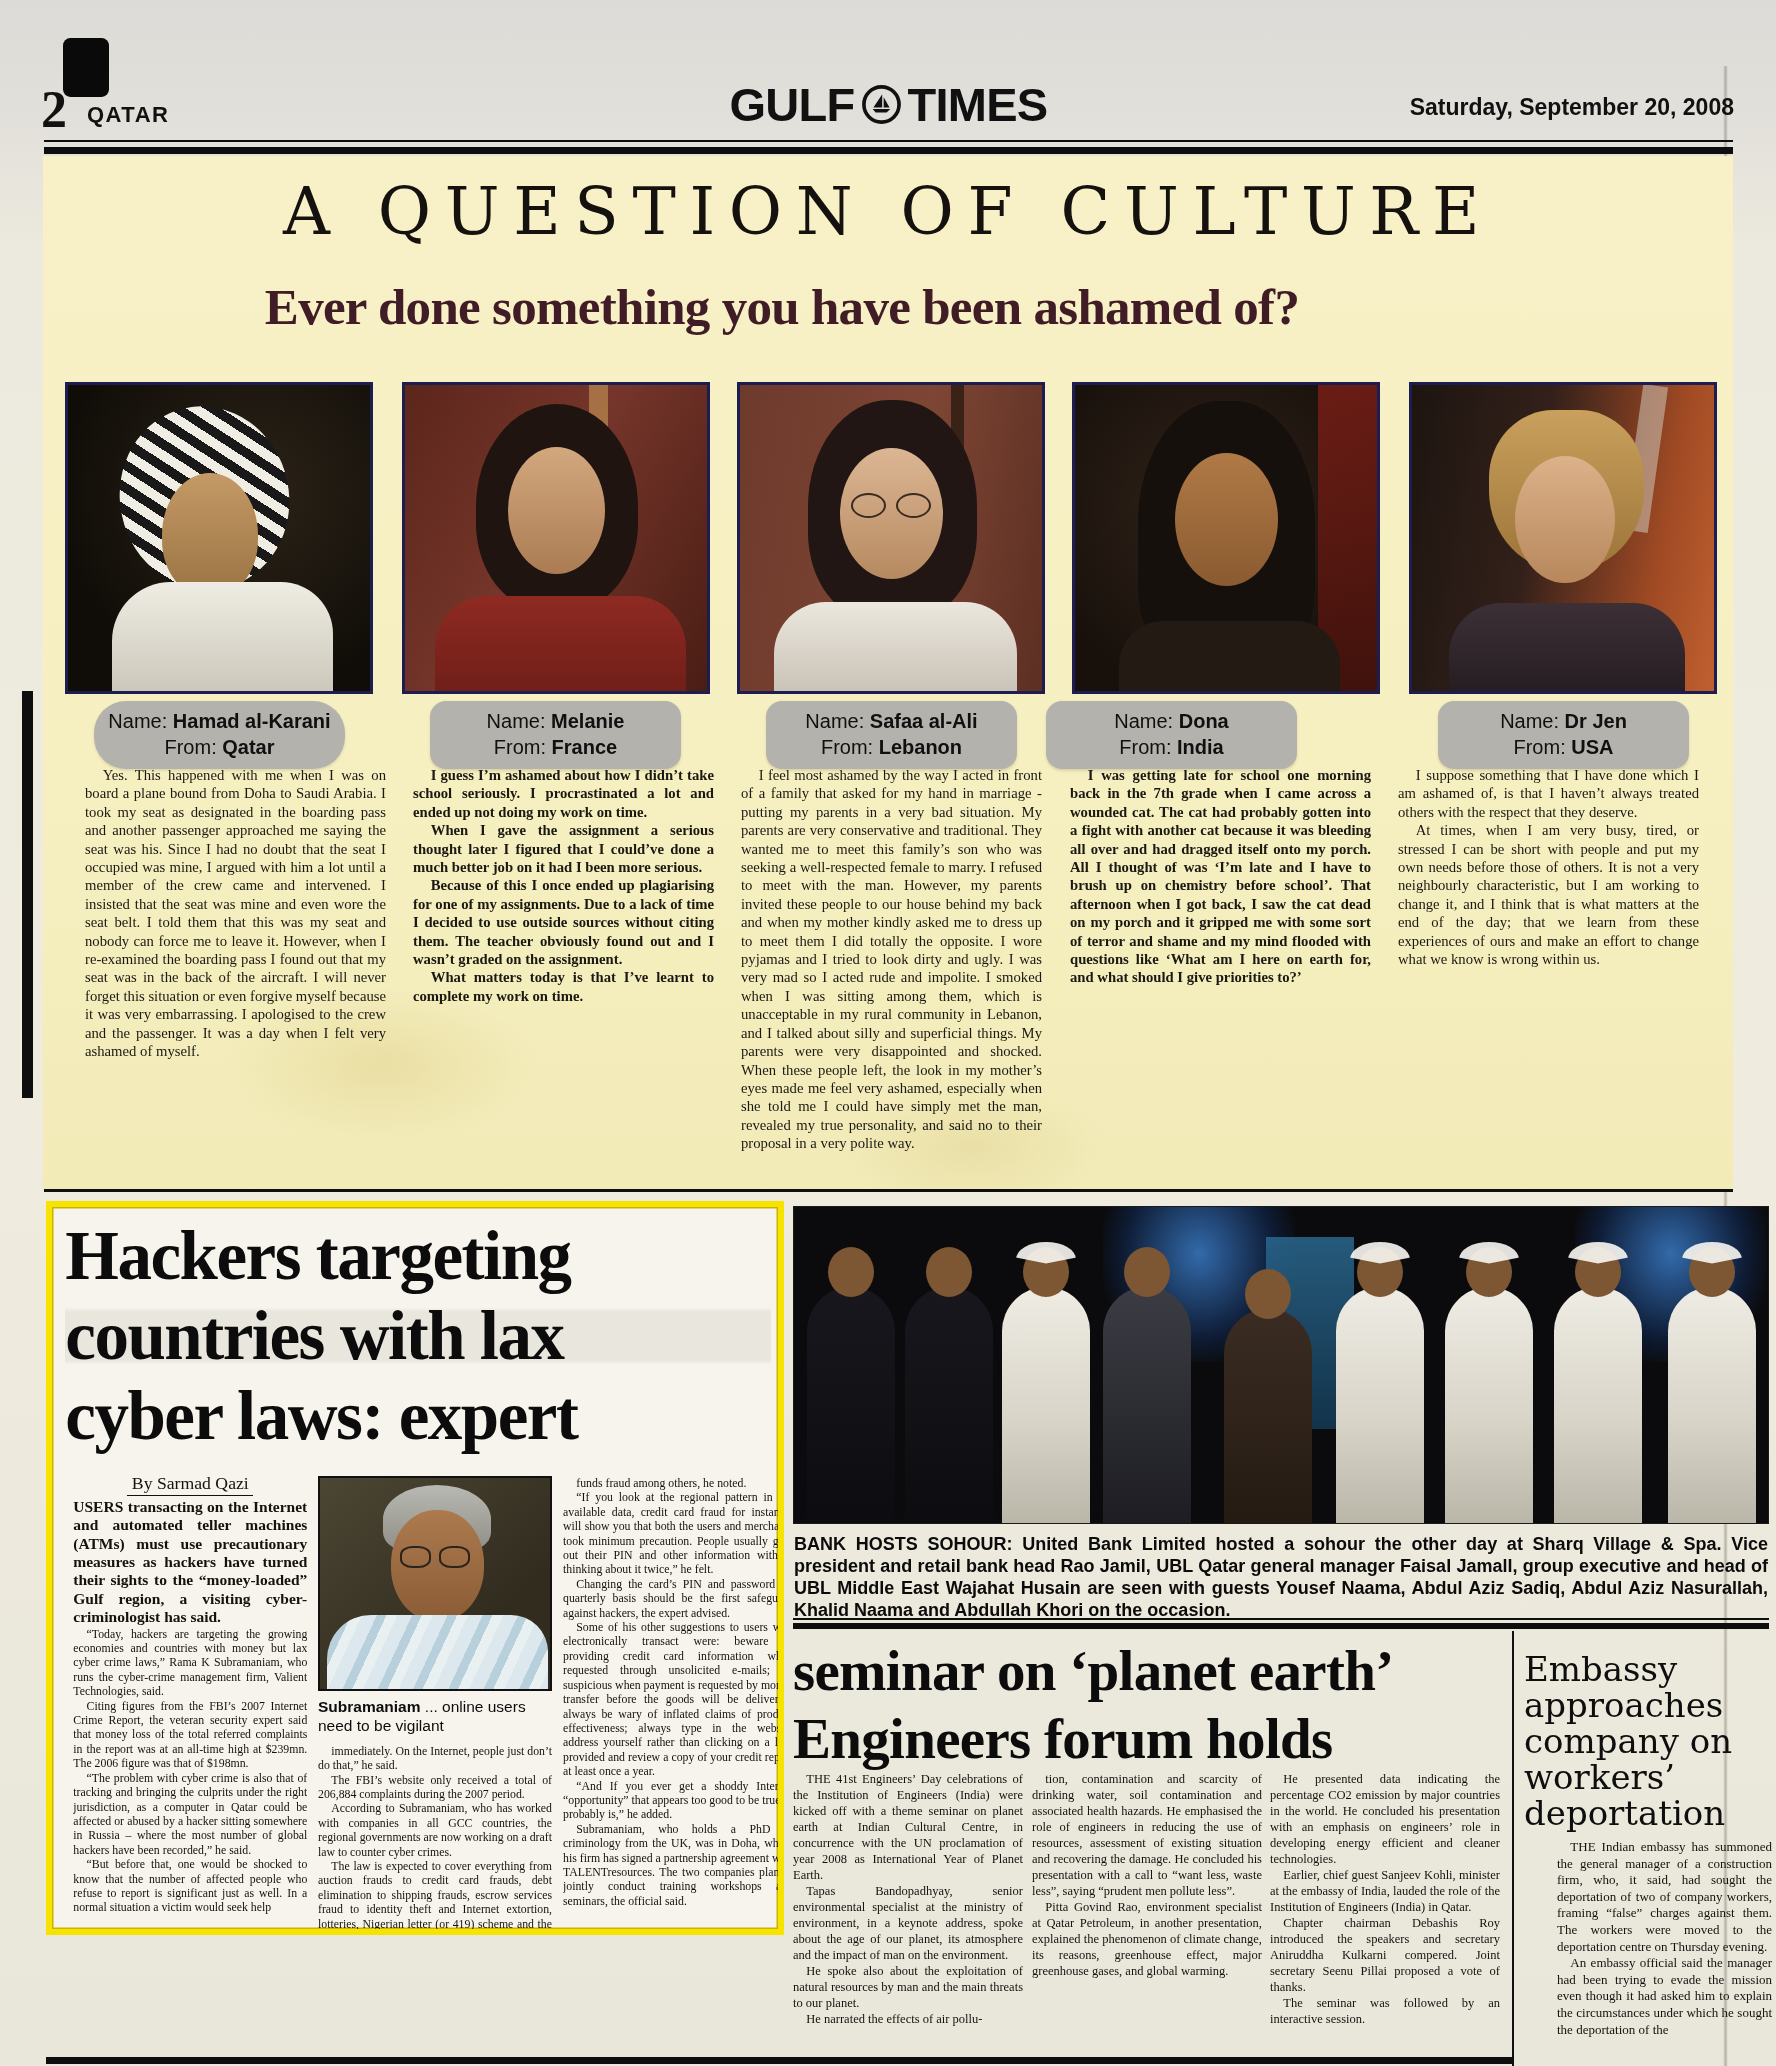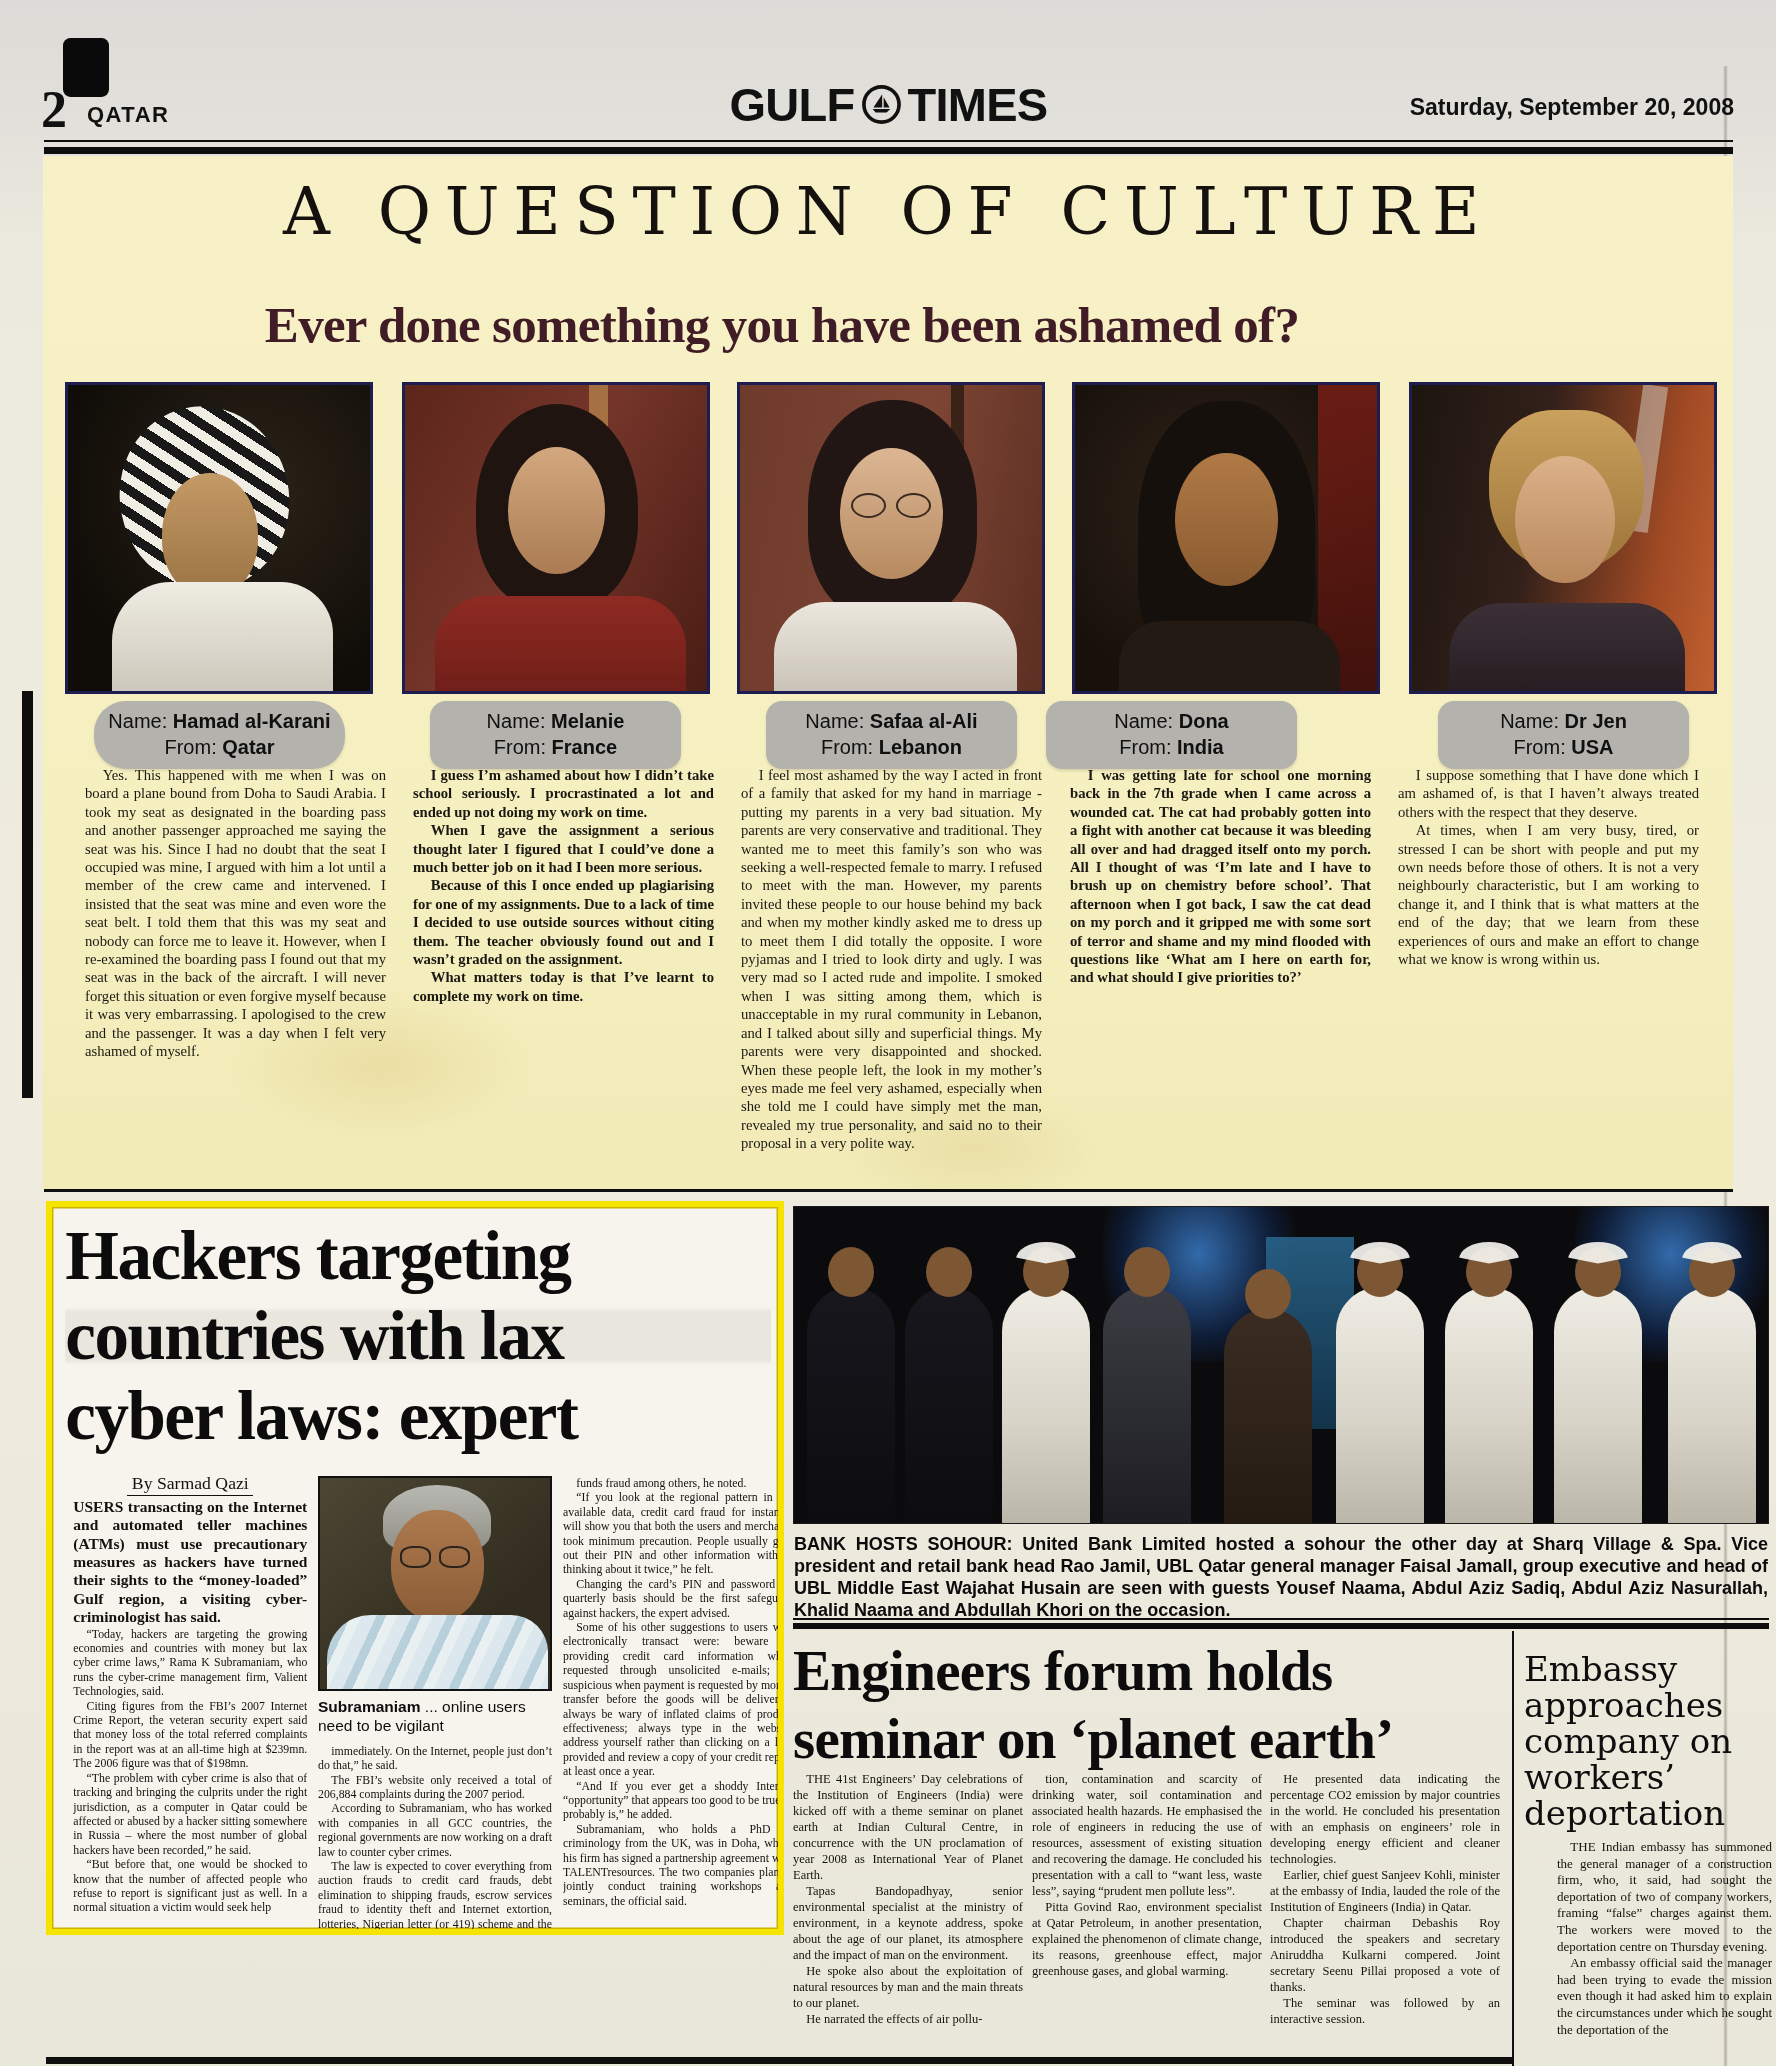--- a/index.html
+++ b/index.html
@@ -105,21 +105,21 @@
   </div>
 
   <div class="abs date" style="right:43px; top:94px;">Saturday, September 20, 2008</div>
 
   <div class="rule" style="left:44px; top:140px; width:1689px; height:2.2px;"></div>
   <div class="rule" style="left:44px; top:147px; width:1689px; height:7.4px;"></div>
 
   <div class="abs cream" style="left:43px; top:156px; width:1690px; height:1033px;"></div>
 
   <div class="abs big-title" style="left:43px; top:174px; width:1690px;">A QUESTION OF CULTURE</div>
-  <div class="abs question" style="left:43px; top:296px; width:1478px;">Ever done something you have been ashamed of?</div>
+  <div class="abs question" style="left:43px; top:278px; width:1478px;">Ever done something you have been ashamed of?</div>
 
   <div class="photo" style="left:65px;">
     <div class="p-bg" style="background:radial-gradient(circle at 62% 35%, #2c2318, #100d08 72%);"></div>
     <div class="p-hair" style="left:52px; top:20.6px; width:169px; height:184px; border-radius:50%;
       background:repeating-linear-gradient(45deg,#f0ede4 0 9.6px,#191919 9.6px 19px), repeating-linear-gradient(-45deg, rgba(25,25,25,.55) 0 9.6px, rgba(240,237,228,.4) 9.6px 19px); transform:rotate(-12deg);"></div>
     <div class="p-face" style="left:94px; top:88px; width:96px; height:124px; border-radius:50% 50% 46% 46%; background:linear-gradient(180deg,#c49a66,#9a7343);"></div>
     <div class="p-torso" style="left:44px; top:197px; width:221px; height:118px; border-radius:59px 52px 0 0; background:linear-gradient(180deg,#efece3,#c9c5b8);"></div>
   </div>
 
   <div class="photo" style="left:402px;">
@@ -272,22 +272,22 @@
     <div class="fig f-thobe" style="left:874px;">
         <div class="head"></div>
       </div>
   </div>
   <div class="bank-caption">BANK HOSTS SOHOUR: United Bank Limited hosted a sohour the other day at Sharq Village &amp; Spa. Vice president and retail bank head Rao Jamil, UBL Qatar general manager Faisal Jamall, group executive and head of UBL Middle East Wajahat Husain are seen with guests Yousef Naama, Abdul Aziz Sadiq, Abdul Aziz Nasurallah, Khalid Naama and Abdullah Khori on the occasion.</div>
 
   <div class="rule" style="left:793px; top:1618px; width:976px; height:2.2px;"></div>
   <div class="rule" style="left:793px; top:1623px; width:976px; height:5.9px;"></div>
 
   <div class="eng-headline">
+    <div>seminar on ‘planet earth’</div>
     <div>Engineers forum holds</div>
-    <div>seminar on ‘planet earth’</div>
   </div>
 
   <div class="eng-col" style="left:793px;">
     <p>THE 41st Engineers’ Day celebrations of the Institution of Engineers (India) were kicked off with a theme seminar on planet earth at Indian Cultural Centre, in concurrence with the UN proclamation of year 2008 as International Year of Planet Earth.</p>
     <p>Tapas Bandopadhyay, senior environmental specialist at the ministry of environment, in a keynote address, spoke about the age of our planet, its atmosphere and the impact of man on the environment.</p>
     <p>He spoke also about the exploitation of natural resources by man and the main threats to our planet.</p>
     <p>He narrated the effects of air pollu-</p>
   </div>
   <div class="eng-col" style="left:1032px;">
     <p>tion, contamination and scarcity of drinking water, soil contamination and associated health hazards. He emphasised the role of engineers in reducing the use of resources, assessment of existing situation and recovering the damage. He concluded his presentation with a call to “want less, waste less”, saying “prudent men pollute less”.</p>

